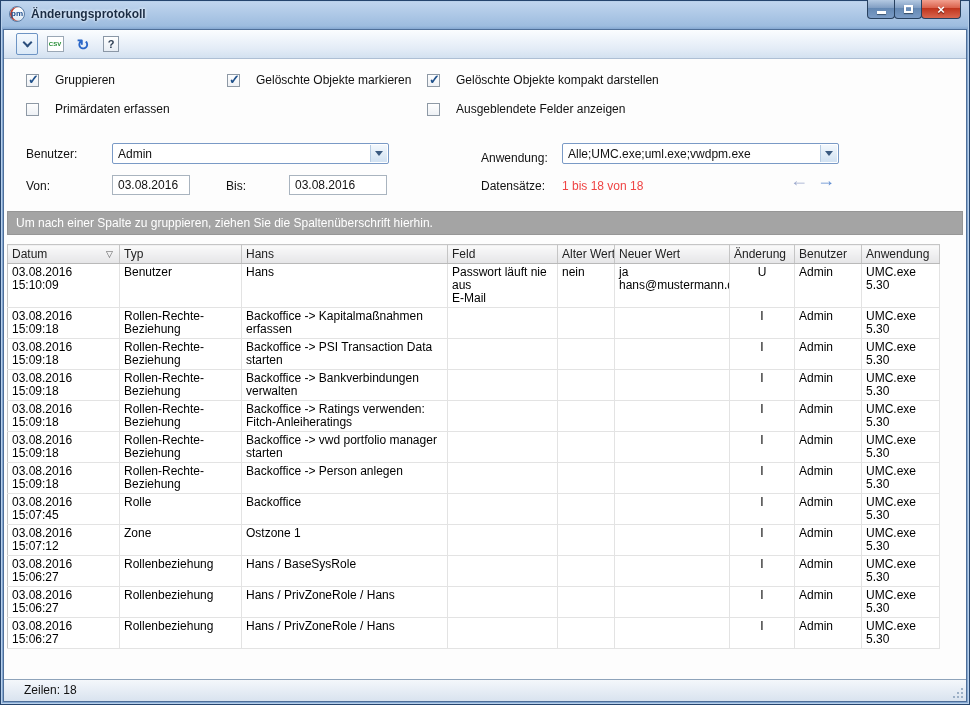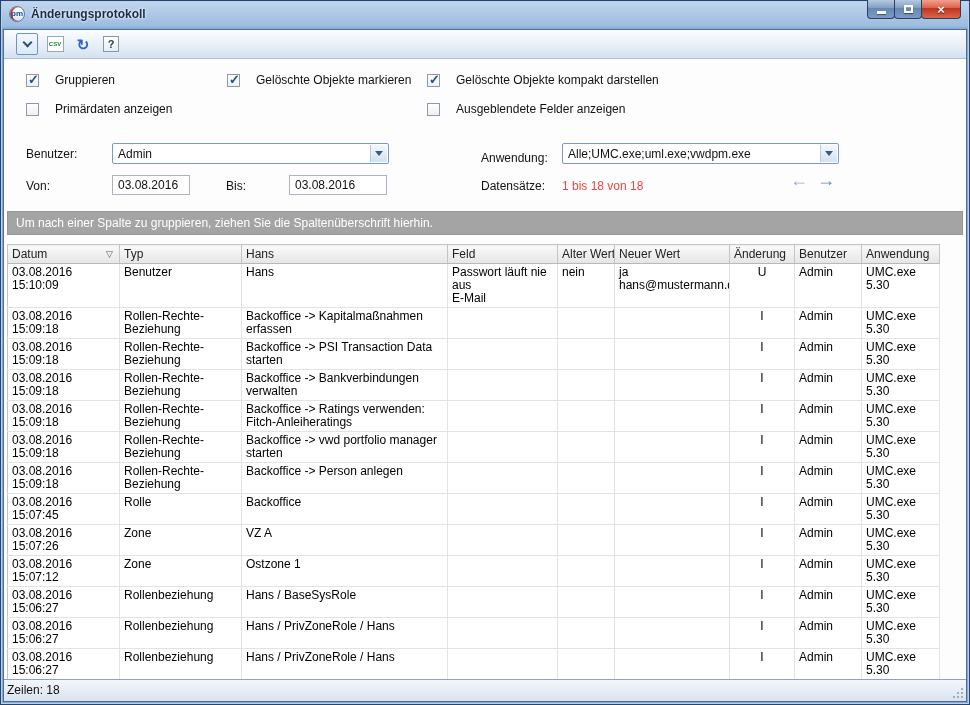--- a/index.html
+++ b/index.html
@@ -120,21 +120,21 @@
     border-right:1px solid #e3e3e3; border-bottom:1px solid #e3e3e3;
     padding:2px 4px; vertical-align:top; color:#000; line-height:13px;
     white-space:pre-line; overflow:hidden;
   }
   table.log td.col-aend { text-align:center; white-space:nowrap; }
   .sort { float:right; font-size:9px; color:#555; margin-top:2px; margin-right:2px; }
 
   
   .statusbar {
     height:22px; flex:0 0 22px; background:linear-gradient(#f4f7fb,#d9e3ef);
-    border-top:1px solid #8ea3ba; font-size:12px; color:#111; padding:3px 3px; position:relative;
+    border-top:1px solid #8ea3ba; font-size:12px; color:#111; padding:3px 20px; position:relative;
   }
   .grip {
     position:absolute; right:2px; bottom:2px; width:12px; height:12px;
     background:
       radial-gradient(circle at 10px 2px, #9cb0c6 1.2px, transparent 1.5px),
       radial-gradient(circle at 6px 6px, #9cb0c6 1.2px, transparent 1.5px),
       radial-gradient(circle at 10px 6px, #9cb0c6 1.2px, transparent 1.5px),
       radial-gradient(circle at 2px 10px, #9cb0c6 1.2px, transparent 1.5px),
       radial-gradient(circle at 6px 10px, #9cb0c6 1.2px, transparent 1.5px),
       radial-gradient(circle at 10px 10px, #9cb0c6 1.2px, transparent 1.5px);
@@ -189,21 +189,21 @@
         <label class="cb" style="left:223px;top:14px">
           <span class="cbbox checked"></span>
           <span class="cblabel">Gelöschte Objekte markieren</span>
         </label>
         <label class="cb" style="left:423px;top:14px">
           <span class="cbbox checked"></span>
           <span class="cblabel">Gelöschte Objekte kompakt darstellen</span>
         </label>
         <label class="cb" style="left:22px;top:43px">
           <span class="cbbox"></span>
-          <span class="cblabel">Primärdaten anzeigen</span>
+          <span class="cblabel">Primärdaten erfassen</span>
         </label>
         <label class="cb" style="left:423px;top:43px">
           <span class="cbbox"></span>
           <span class="cblabel">Ausgeblendete Felder anzeigen</span>
         </label>
 
         <span class="flabel" style="left:22px;top:88px">Benutzer:</span>
         <div class="combo" style="left:108px;top:84px;width:277px">
           <span class="combo-value">Admin</span>
           <span class="combo-btn">
@@ -345,31 +345,20 @@
     <td>Rolle</td>
     <td>Backoffice</td>
     <td></td>
     <td></td>
     <td></td>
     <td class="col-aend">I</td>
     <td>Admin</td>
     <td>UMC.exe 5.30</td>
   </tr>
               <tr>
-    <td>03.08.2016 15:07:26</td>
-    <td>Zone</td>
-    <td>VZ A</td>
-    <td></td>
-    <td></td>
-    <td></td>
-    <td class="col-aend">I</td>
-    <td>Admin</td>
-    <td>UMC.exe 5.30</td>
-  </tr>
-              <tr>
     <td>03.08.2016 15:07:12</td>
     <td>Zone</td>
     <td>Ostzone 1</td>
     <td></td>
     <td></td>
     <td></td>
     <td class="col-aend">I</td>
     <td>Admin</td>
     <td>UMC.exe 5.30</td>
   </tr>

